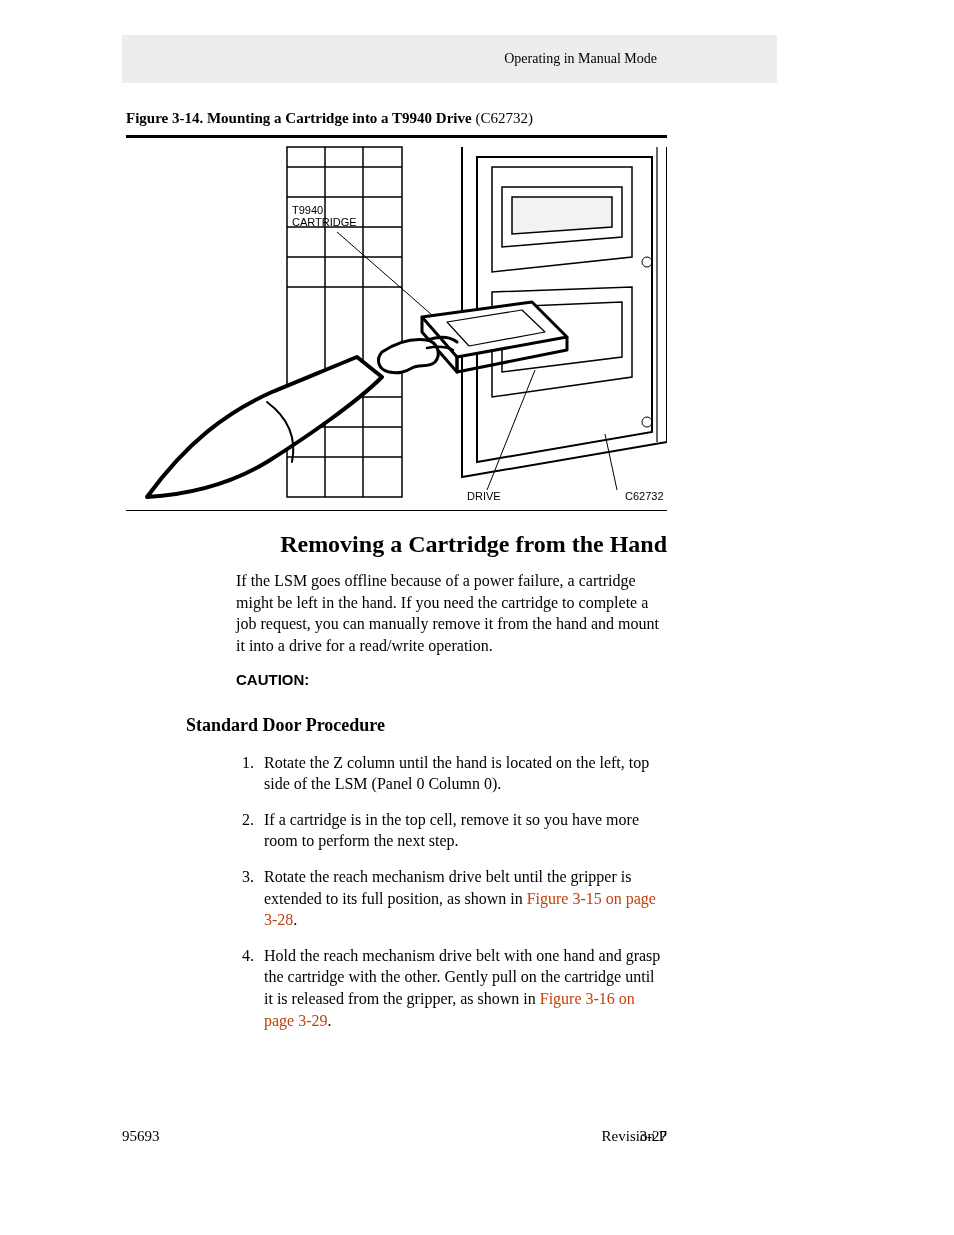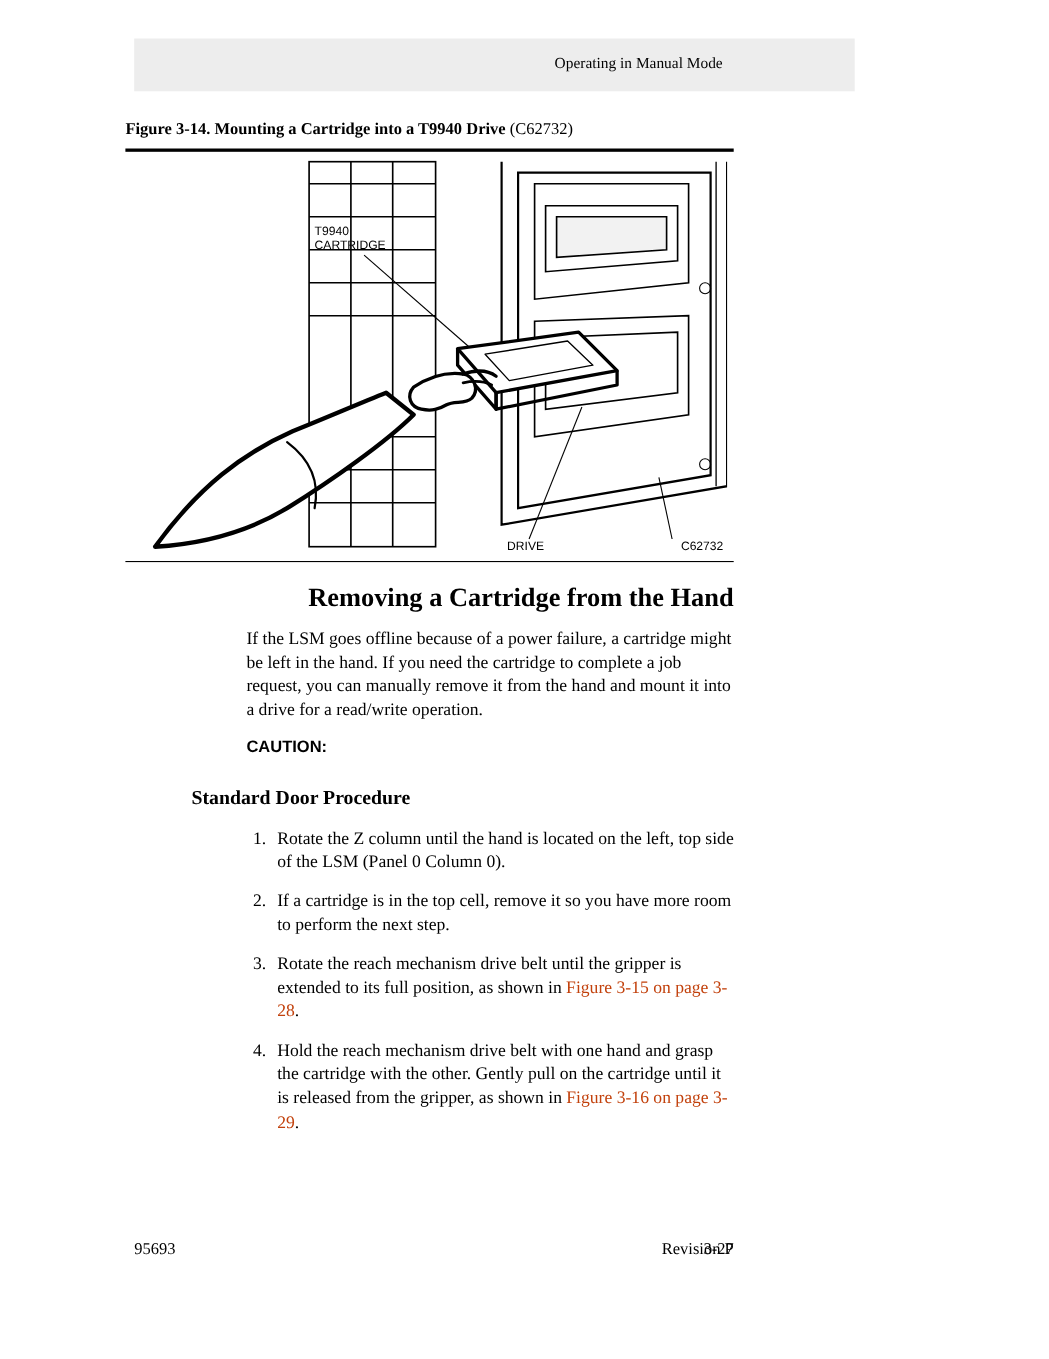--- a/index.html
+++ b/index.html
@@ -24,21 +24,21 @@
     height: 48px;
     background: #ededed;
     text-align: right;
     padding-right: 120px;
     font-size: 14px;
     line-height: 48px;
     box-sizing: border-box;
   }
   .content {
     position: absolute;
-    left: 114px;
+    left: 126px;
     right: 110px;
     top: 110px;
   }
   .fig-caption {
     font-size: 15px;
     margin-bottom: 8px;
   }
   .fig-caption .bold { font-weight: bold; }
   .fig-rule-top {
     border-top: 3px solid #000;

